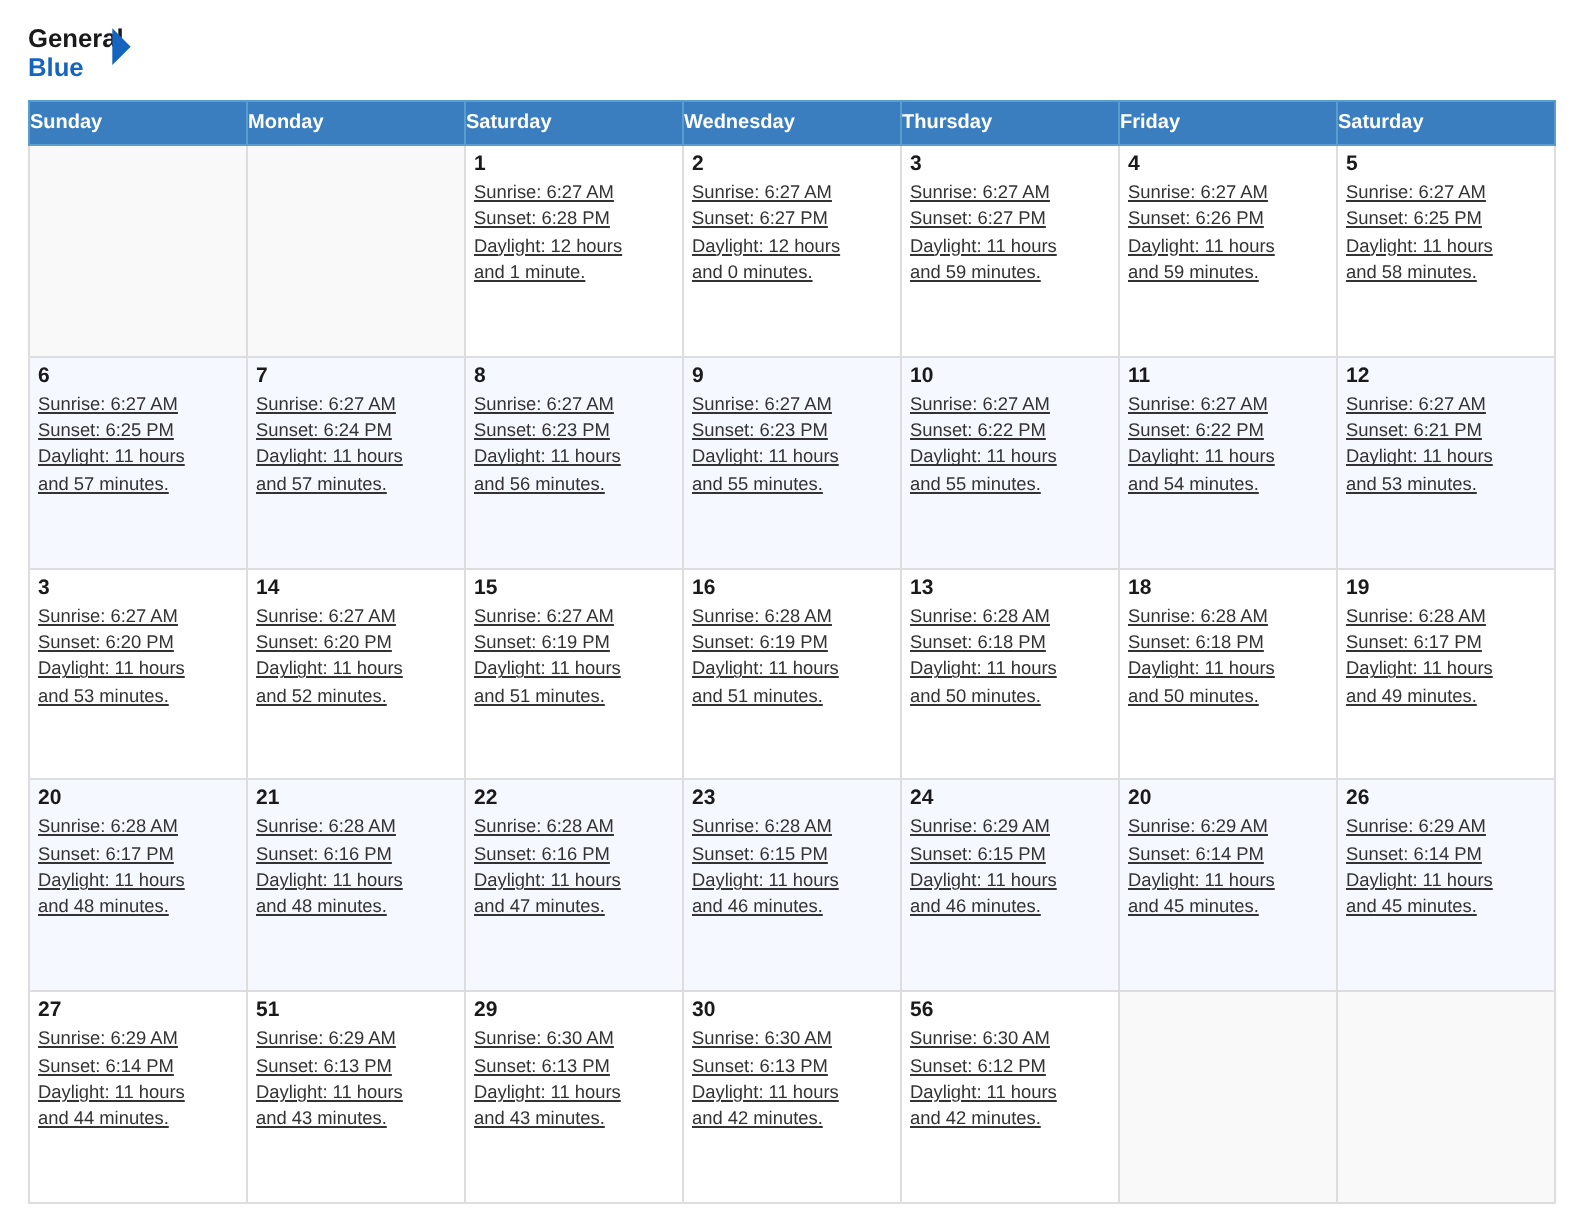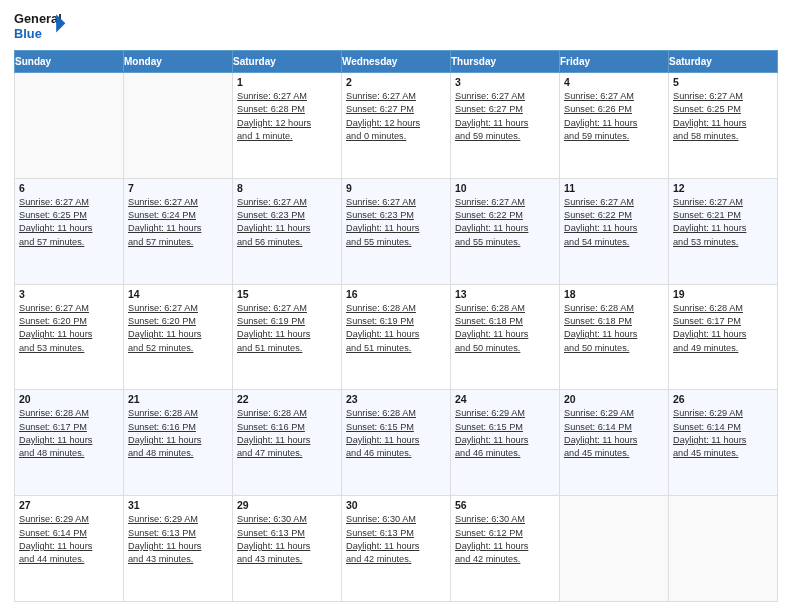--- a/index.html
+++ b/index.html
@@ -314,21 +314,21 @@
         </tr>
         <tr>
           <td>
             <span class="day-num">27</span>
             <div class="day-info" style="white-space: pre-line;">Sunrise: 6:29 AM
 Sunset: 6:14 PM
 Daylight: 11 hours
 and 44 minutes.</div>
           </td>
           <td>
-            <span class="day-num">31</span>
+            <span class="day-num">51</span>
             <div class="day-info" style="white-space: pre-line;">Sunrise: 6:29 AM
 Sunset: 6:13 PM
 Daylight: 11 hours
 and 43 minutes.</div>
           </td>
           <td>
             <span class="day-num">29</span>
             <div class="day-info" style="white-space: pre-line;">Sunrise: 6:30 AM
 Sunset: 6:13 PM
 Daylight: 11 hours

